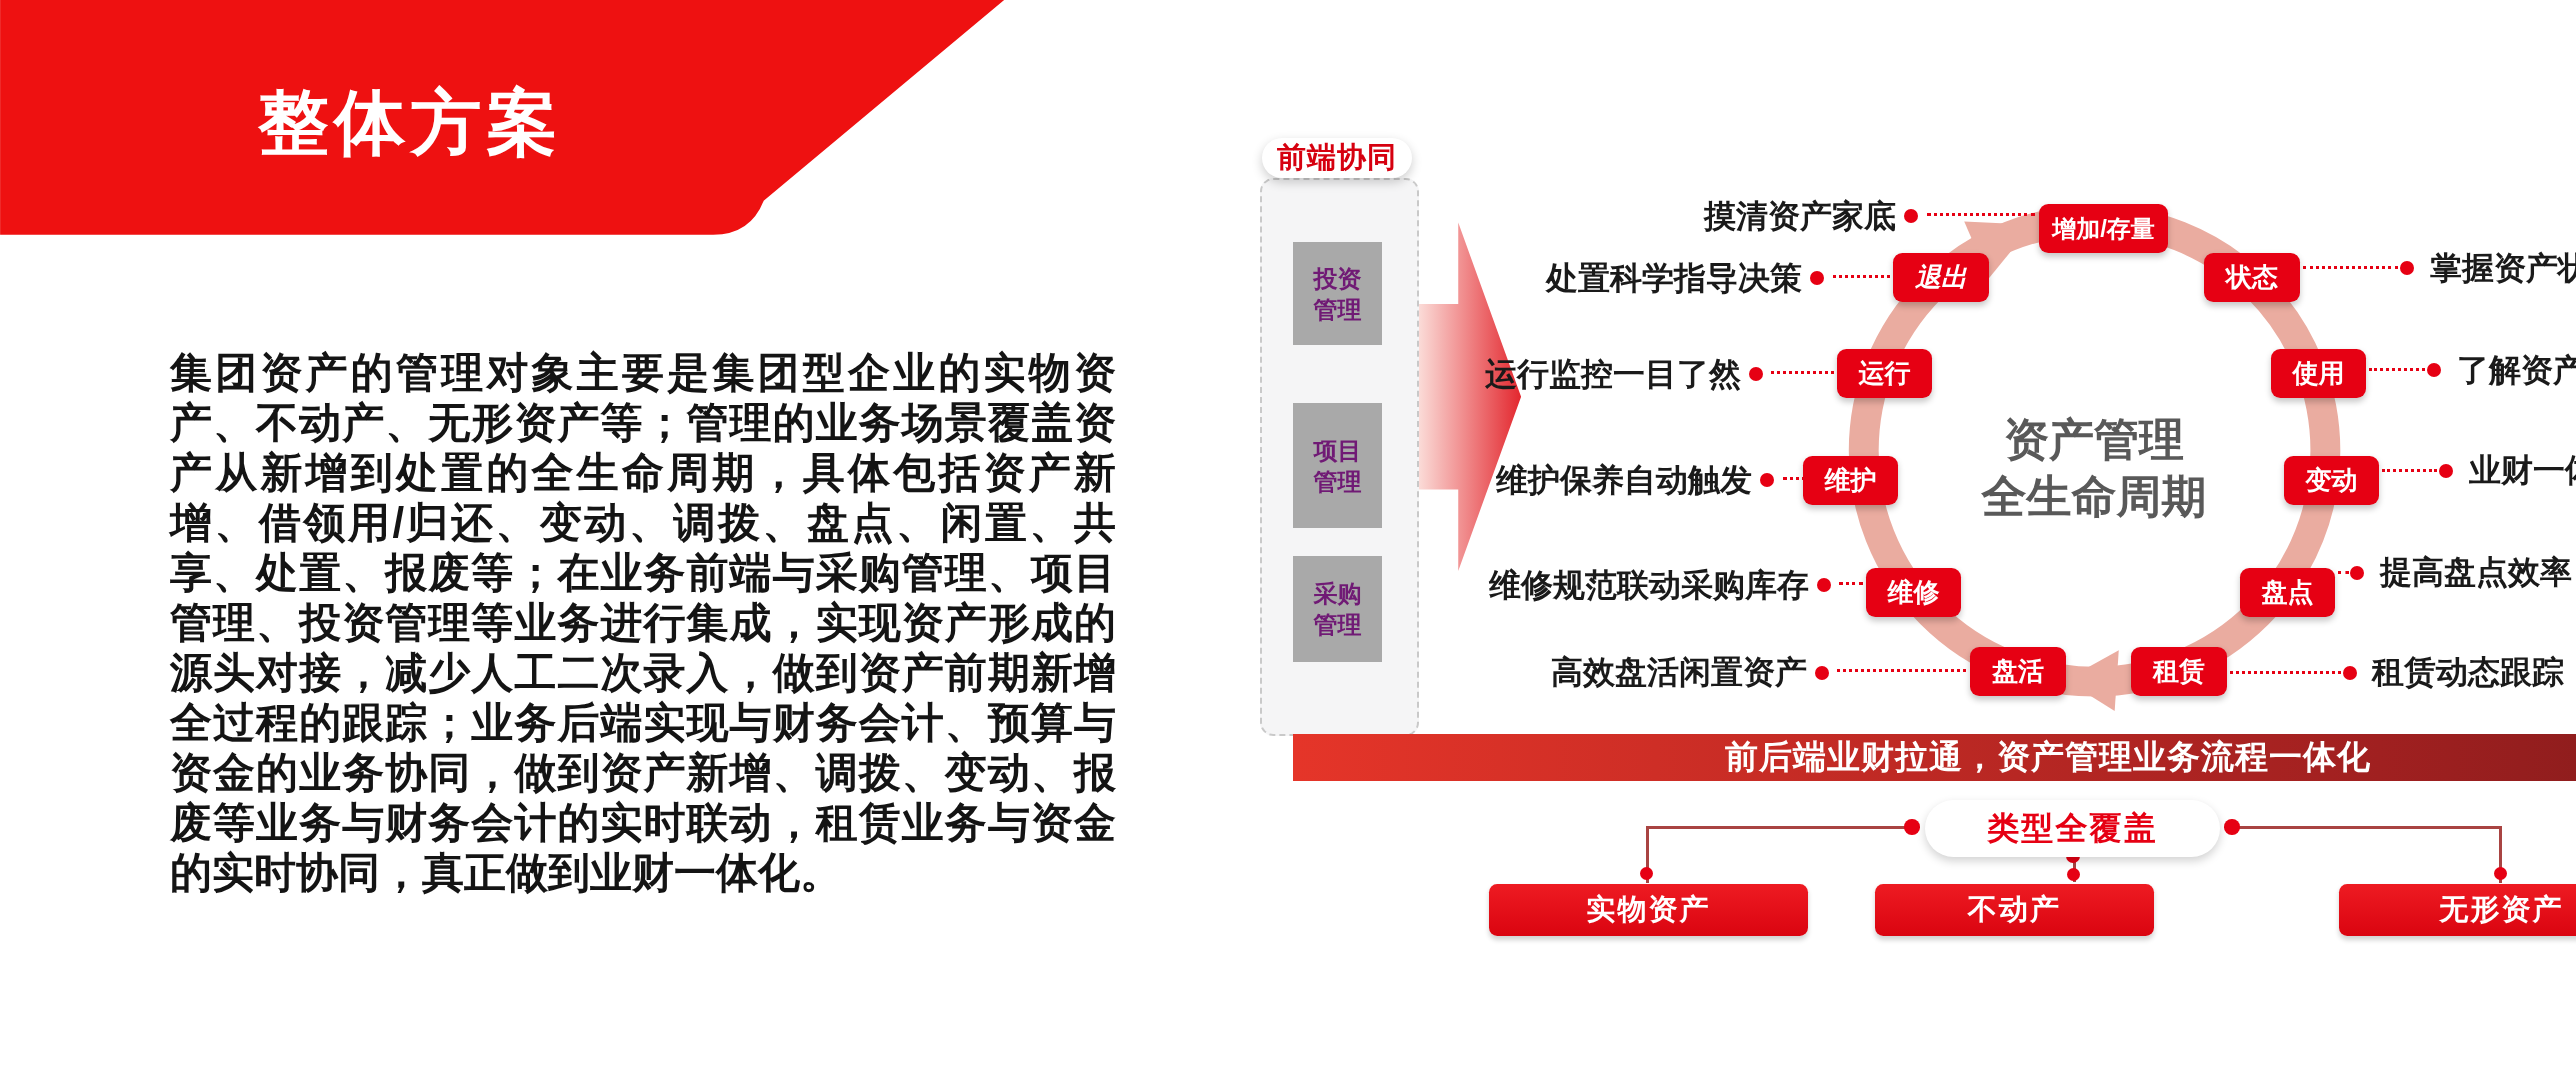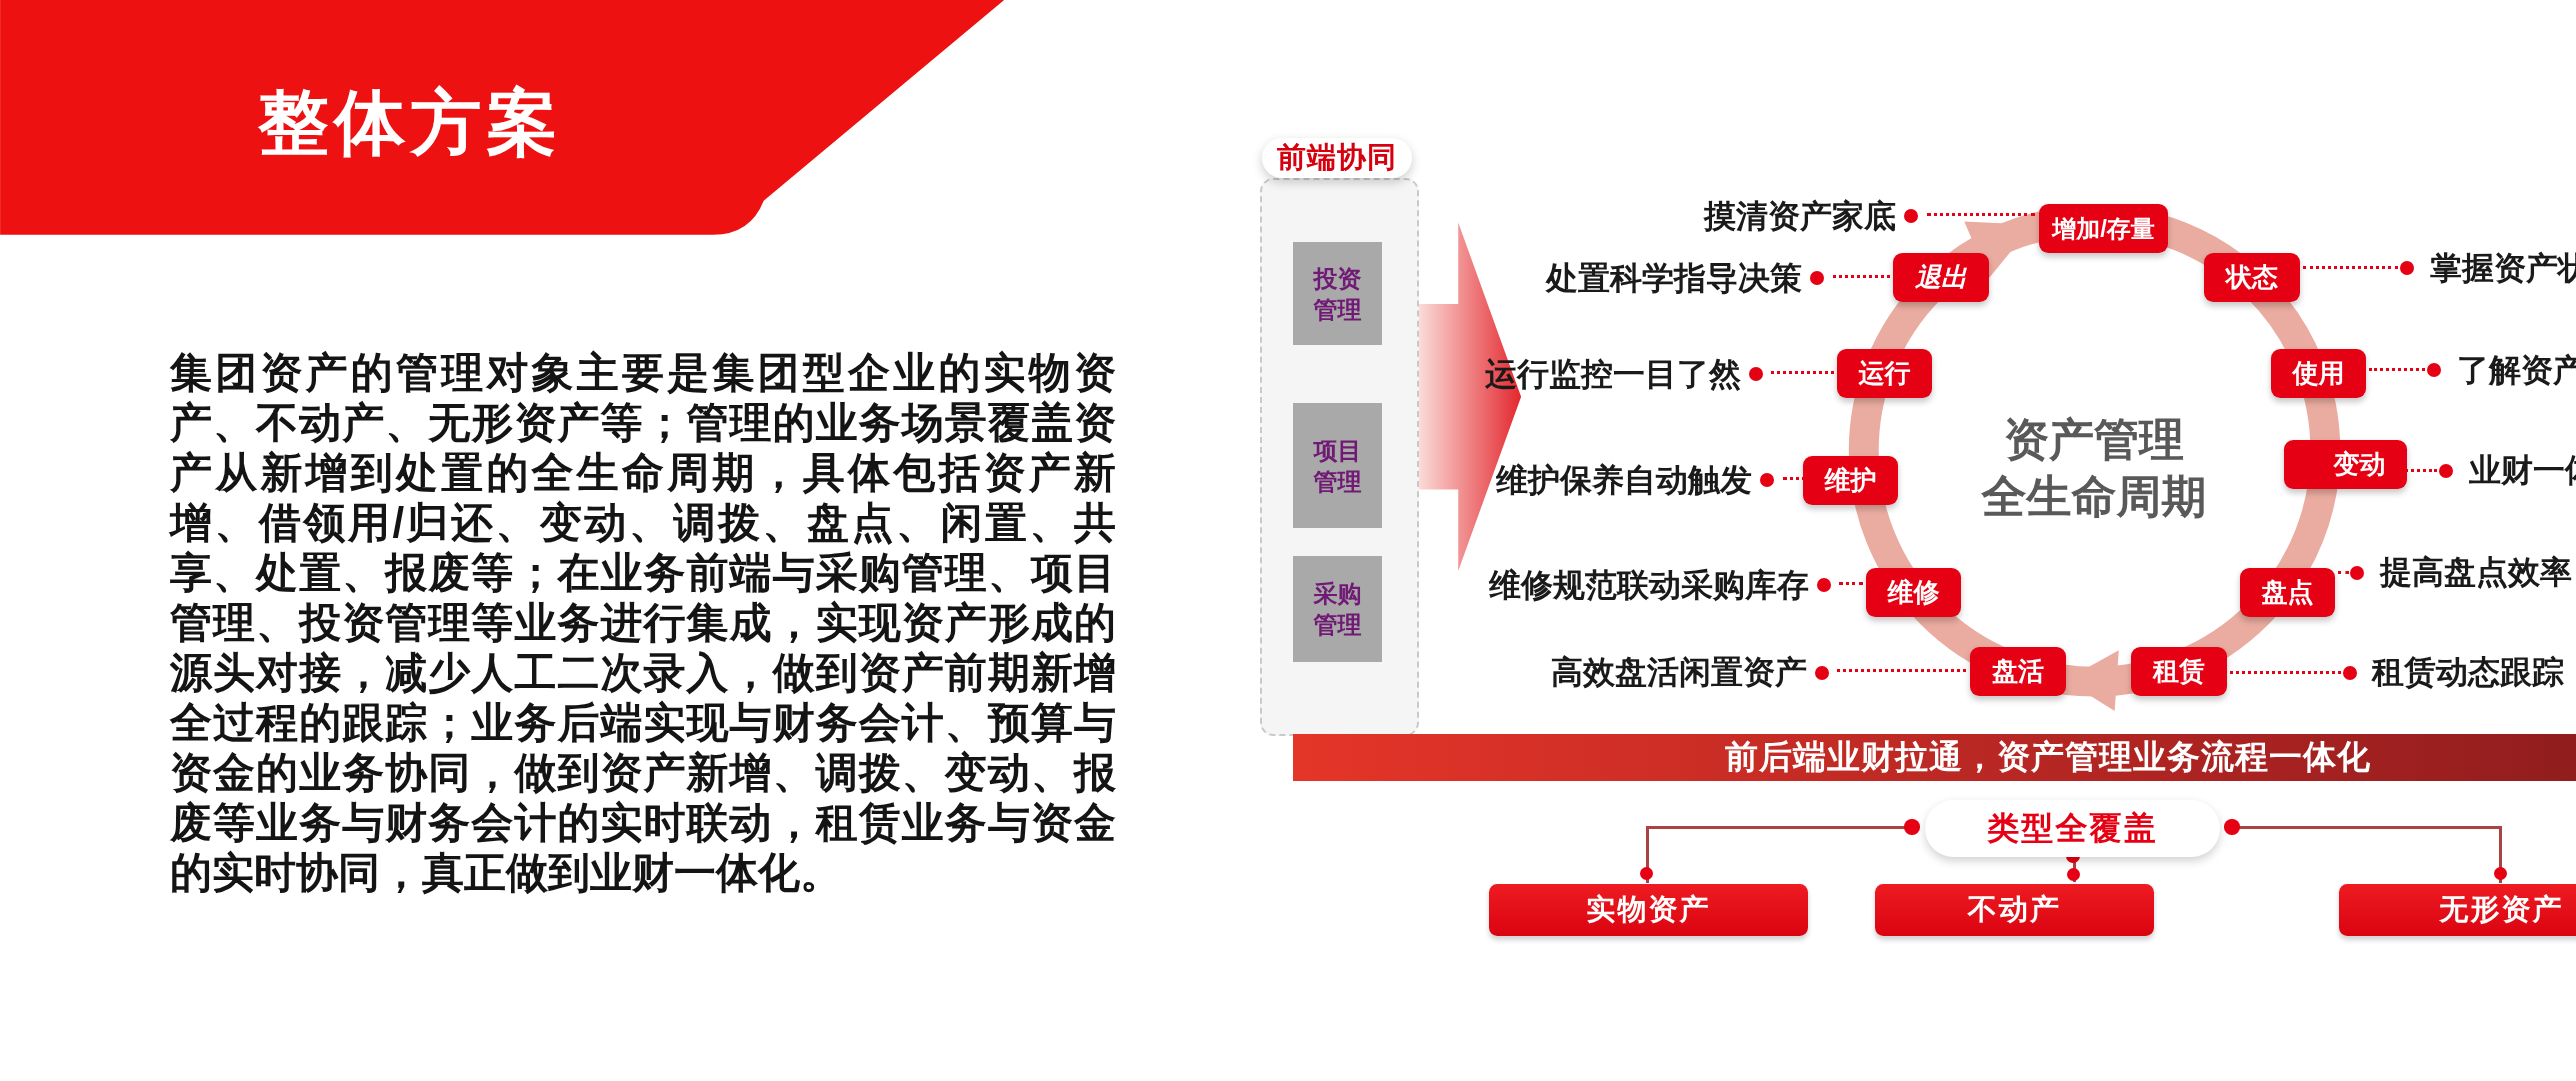--- a/index.html
+++ b/index.html
@@ -104,21 +104,21 @@
     <div>资产管理</div>
     <div>全生命周期</div>
   </div>
 
   <div class="abs node node-wide" style="left:2039px;top:204px;width:129px;">增加/存量</div>
   <div class="abs node" style="left:1893px;top:253px;width:96px;font-style:italic;">退出</div>
   <div class="abs node" style="left:2204px;top:253px;width:96px;">状态</div>
   <div class="abs node" style="left:1837px;top:349px;width:95px;">运行</div>
   <div class="abs node" style="left:2271px;top:349px;width:95px;">使用</div>
   <div class="abs node" style="left:1803px;top:456px;width:95px;">维护</div>
-  <div class="abs node" style="left:2284px;top:440px;width:95px;padding-left:28px;">变动</div>
+  <div class="abs node" style="left:2284px;top:456px;width:95px;">变动</div>
   <div class="abs node" style="left:1866px;top:568px;width:95px;">维修</div>
   <div class="abs node" style="left:2240px;top:568px;width:95px;">盘点</div>
   <div class="abs node" style="left:1970px;top:647px;width:96px;">盘活</div>
   <div class="abs node" style="left:2131px;top:647px;width:96px;">租赁</div>
 
   <div class="abs benefit benefit-left" style="right:1072px;top:198px;">摸清资产家底</div>
   <div class="abs benefit benefit-left" style="right:1166px;top:260px;">处置科学指导决策</div>
   <div class="abs benefit benefit-left" style="right:1227px;top:356px;">运行监控一目了然</div>
   <div class="abs benefit benefit-left" style="right:1216px;top:462px;">维护保养自动触发</div>
   <div class="abs benefit benefit-left" style="right:1159px;top:567px;">维修规范联动采购库存</div>

